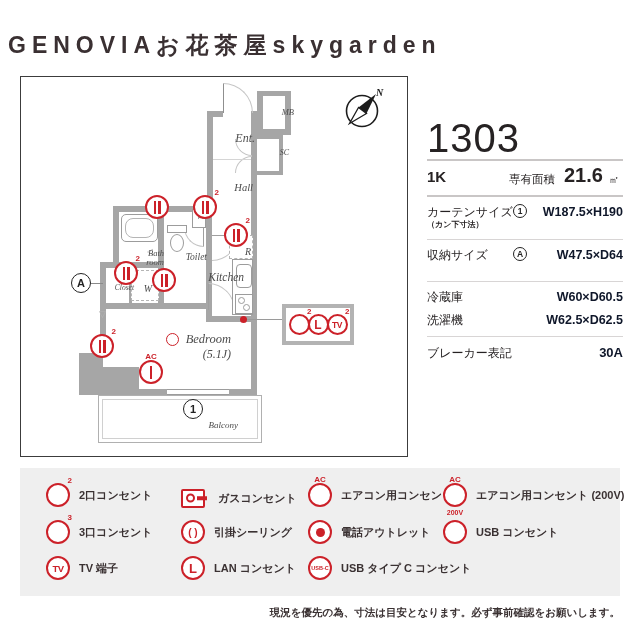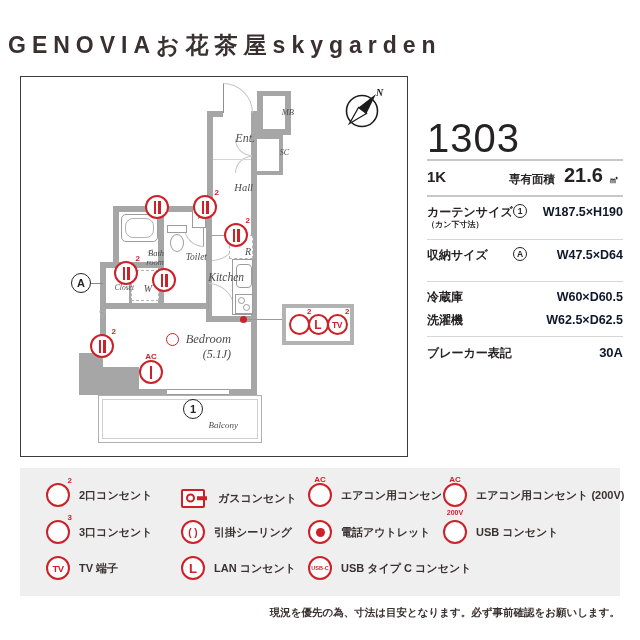--- a/index.html
+++ b/index.html
@@ -42,21 +42,21 @@
   .gasrect .gasbar{position:absolute;right:-4px;top:50%;transform:translateY(-50%);
            width:10px;height:3.5px;background:#cc2129;}
   
   .mk{position:absolute;border:1.5px solid #222;border-radius:50%;background:#fff;
       display:flex;align-items:center;justify-content:center;font-weight:700;color:#222;
       box-sizing:border-box;font-style:normal;}
   
   .panel{position:absolute;left:427px;top:116px;width:196px;}
   .panel .big{position:absolute;left:0;top:0;font-size:40px;font-weight:400;color:#262223;letter-spacing:1px;}
   .pline{position:absolute;left:0;width:196px;background:#c9c6c6;height:1.5px;}
-  .plabel{position:absolute;font-size:12px;font-weight:700;color:#262223;}
+  .plabel{position:absolute;font-size:12px;font-weight:400;color:#262223;}
   .pvalue{position:absolute;right:0;text-align:right;font-size:12.5px;font-weight:700;color:#0f172a;}
   .psub{position:absolute;font-size:8px;font-weight:700;color:#262223;}
   
   .legend{position:absolute;left:20px;top:468px;width:600px;height:128px;background:#efefef;}
   .litem{position:absolute;display:flex;align-items:center;}
   .licon{position:relative;width:24px;height:24px;flex:0 0 24px;}
   .llabel{margin-left:9px;font-size:11px;font-weight:700;color:#3a3132;white-space:nowrap;}
   .note{position:absolute;left:200px;top:606px;width:420px;text-align:right;
         font-size:10.5px;font-weight:700;color:#3a3132;}
   .oc-s{position:relative;width:24px;height:24px;border:2px solid #cc2129;border-radius:50%;

